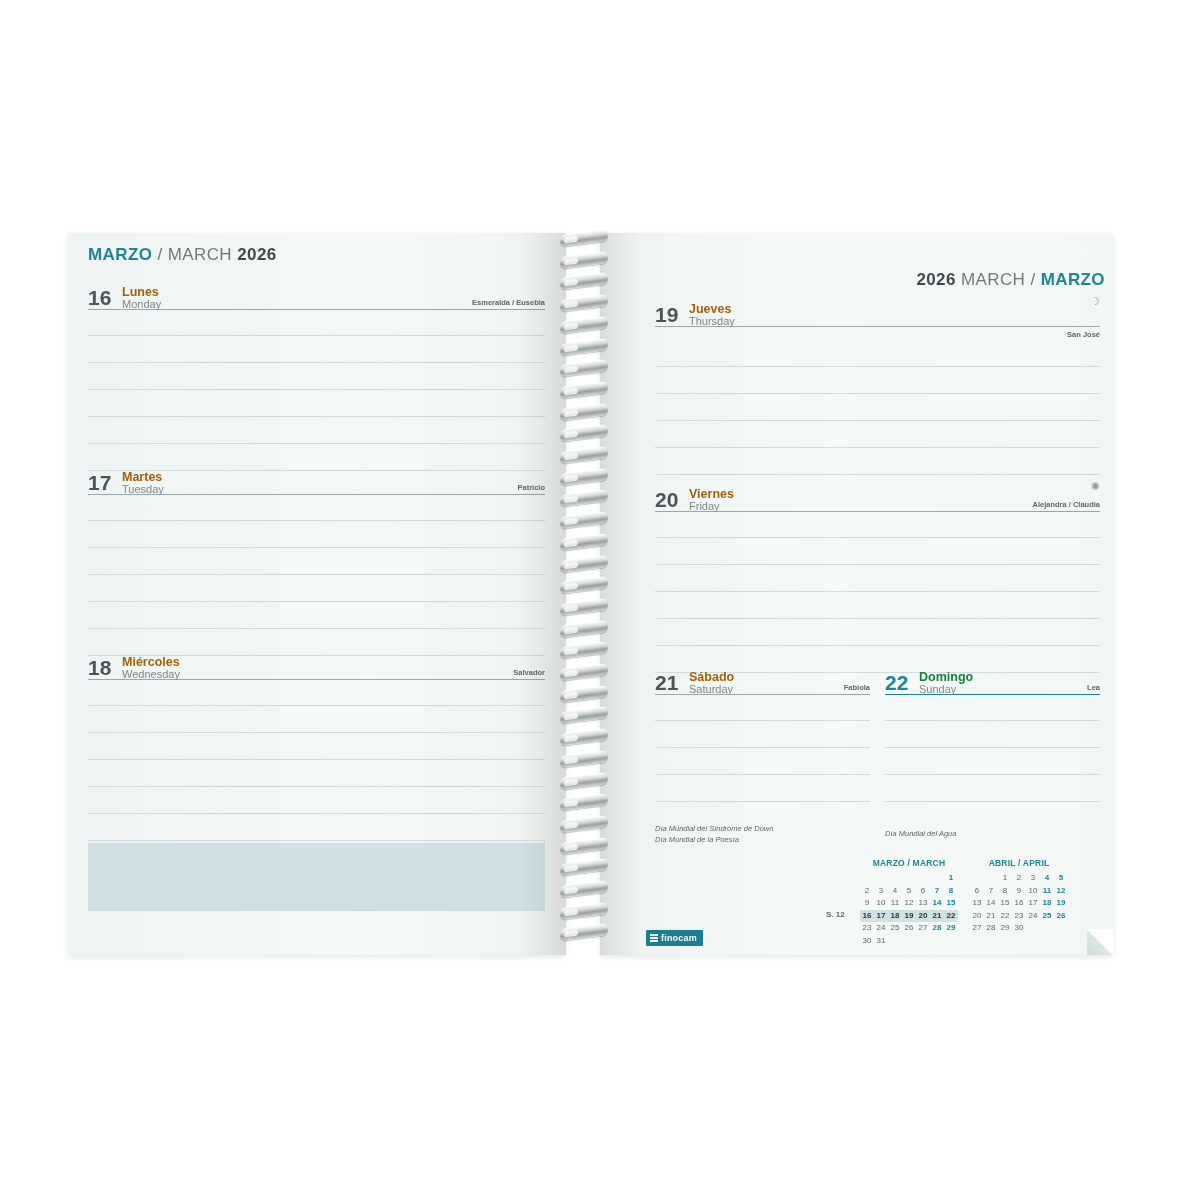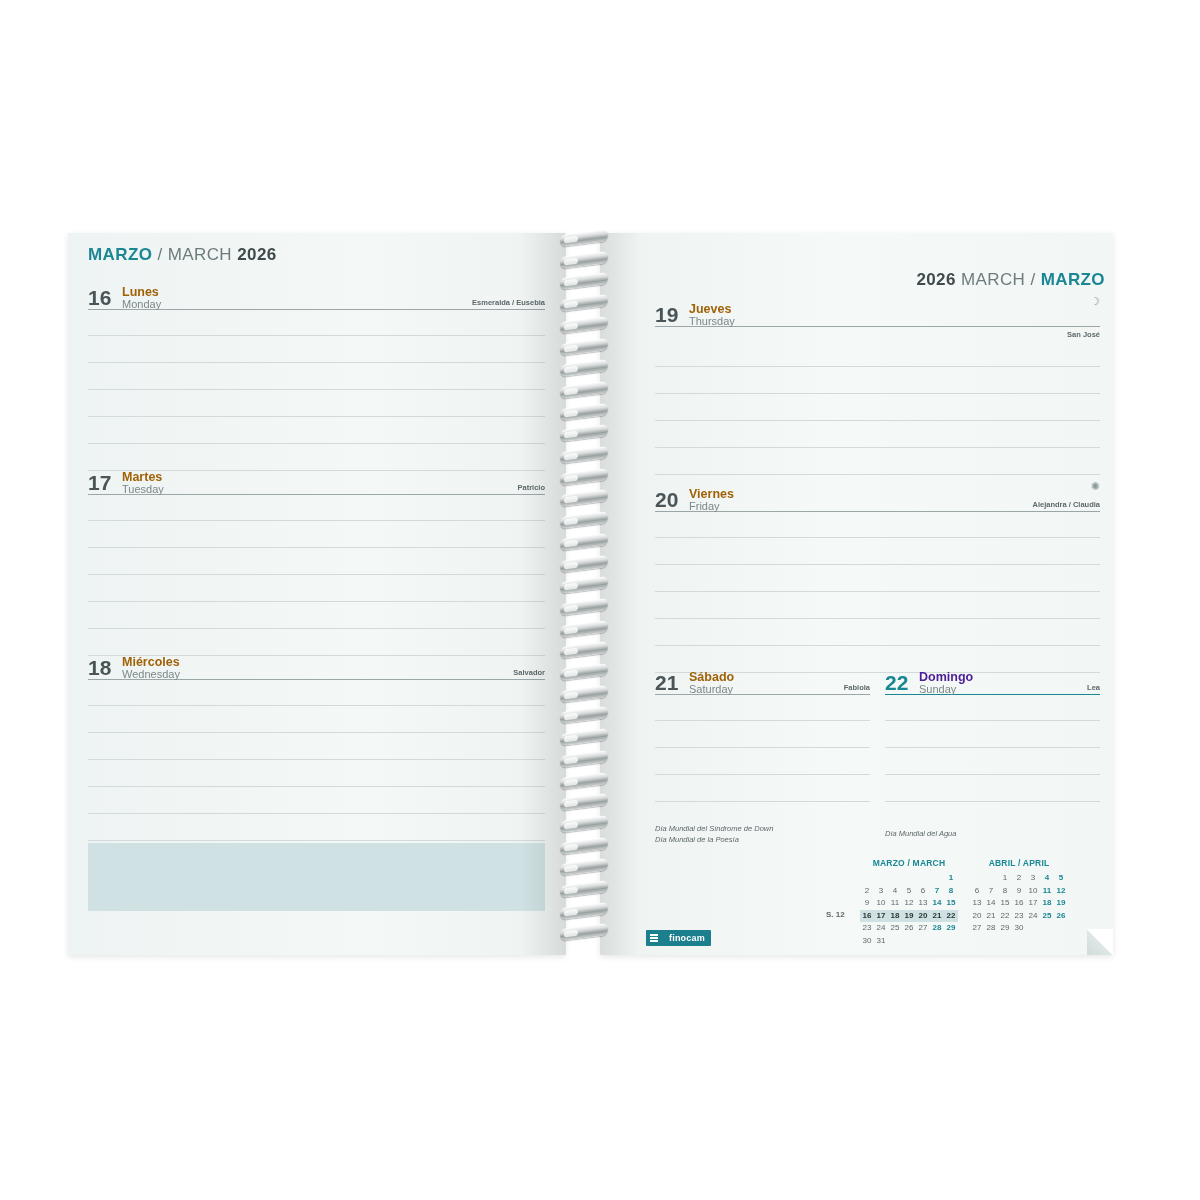--- a/index.html
+++ b/index.html
@@ -88,21 +88,21 @@
     left: 34px;
     bottom: -1px;
     line-height: 11px;
   }
   .day-es {
     font-size: 12.5px;
     font-weight: bold;
     color: #a16207;
     display: block;
   }
-  .day-es.accent { color: #4c1d95; }
+  .day-es.accent { color: #15803d; }
   .day-en {
     font-size: 11px;
     color: #7b8789;
     display: block;
     margin-top: 1px;
   }
   .saint {
     position: absolute;
     right: 0;
     bottom: 2px;
@@ -204,21 +204,21 @@
     pointer-events: none;
   }
 
   
   .brand {
     position: absolute;
     left: 646px;
     top: 930px;
     display: flex;
     align-items: center;
-    gap: 11px;
+    gap: 3px;
     background: #1b7f8e;
     padding: 3px 6px 3px 4px;
     border-radius: 1px;
   }
   .brand-bars {
     display: flex;
     flex-direction: column;
     gap: 1.5px;
   }
   .brand-bars i {

